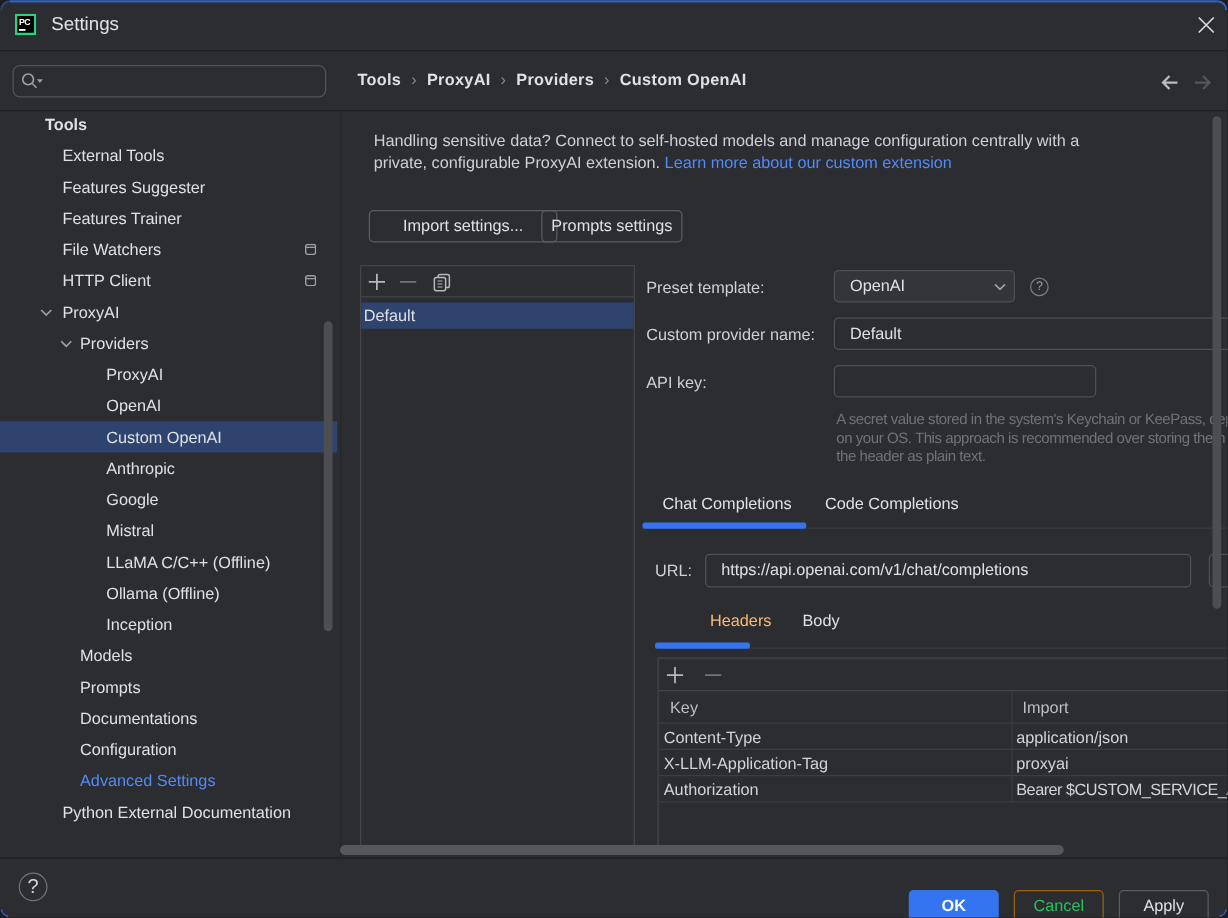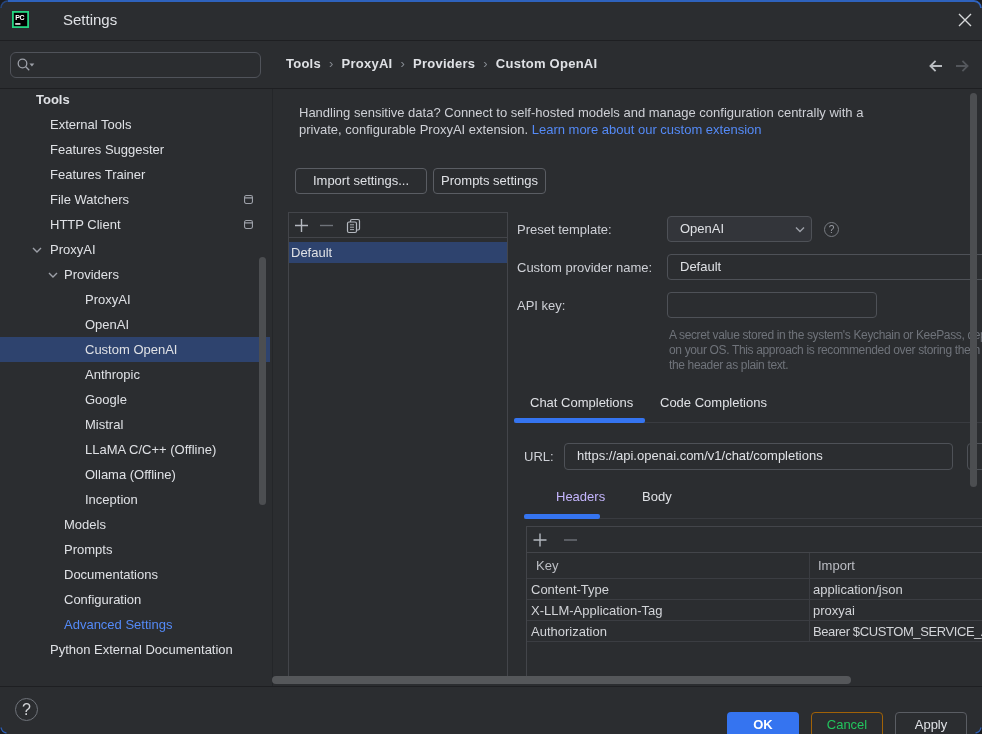--- a/index.html
+++ b/index.html
@@ -4,21 +4,21 @@
 <style>
   * { margin:0; padding:0; box-sizing:border-box; }
   html,body { width:982px; height:734px; background:#1b1c1f; overflow:hidden; }
   body { font-family:"Liberation Sans", sans-serif; font-size:13px; color:#dfe1e5; -webkit-font-smoothing:antialiased; }
   .win { position:absolute; left:0; top:0; width:982px; height:734px; background:#2b2d30;
          border-radius:8px; overflow:hidden; }
   .abs { position:absolute; }
   .winborder { position:absolute; left:0; top:0; width:982px; height:734px; pointer-events:none; }
   .hsep { position:absolute; left:0; width:982px; height:1px; background:#1e1f22; }
   
-  .title { position:absolute; left:41px; top:11px; font-size:15px; color:#dfe1e5;margin-left:22px; }
+  .title { position:absolute; left:41px; top:11px; font-size:15px; color:#dfe1e5; }
   
   .search { position:absolute; left:10px; top:52px; width:251px; height:26px; border:1px solid #50535a; border-radius:6px; }
   
   .crumbs { position:absolute; left:286px; top:56px; font-weight:bold; font-size:13px; color:#dfe1e5; letter-spacing:0.25px; }
   .crumbs .sep { color:#868a91; font-weight:normal; padding:0 8px; }
   
   .tree { position:absolute; left:0; top:87px; width:270px; height:599px; overflow:hidden; }
   .trow { position:relative; height:25px; line-height:25px; white-space:nowrap; }
   .trow.sel { background:#2e436e; }
   .ind1 { padding-left:50px; } .ind2 { padding-left:64px; } .ind3 { padding-left:85px; }
@@ -133,21 +133,21 @@
     <div class="trow ind2">Documentations</div>
     <div class="trow ind2">Configuration</div>
     <div class="trow ind2 blue">Advanced Settings</div>
     <div class="trow ind1">Python External Documentation</div>
   </div>
   <div class="vscroll-tree"></div>
 
   <div class="banner">Handling sensitive data? Connect to self-hosted models and manage configuration centrally with a<br>
   private, configurable ProxyAI extension. <span class="blue">Learn more about our custom extension</span></div>
 
-  <div class="btn" style="left:295px; top:168px; width:132px;">
+  <div class="btn" style="left:295px; top:168px; width:151px;">
       <span>Import settings...</span>
     </div>
   <div class="btn" style="left:433px; top:168px; width:113px;">
       <span>Prompts settings</span>
     </div>
 
   <div class="listpanel">
     <div class="listbar">
       <svg class="abs" style="left:5px; top:5px;" width="68" height="16" viewBox="0 0 68 16">
         <path d="M7.5 1 L7.5 14 M1 7.5 L14 7.5" stroke="#b4b8bf" stroke-width="1.4"></path>
@@ -180,21 +180,21 @@
 
   <div class="lbl" style="left:530px; top:395px; color:#dfe1e5;">Chat Completions</div>
   <div class="lbl" style="left:660px; top:395px; color:#dfe1e5;">Code Completions</div>
   <div class="tabline" style="left:514px; top:422px; width:468px;"></div>
   <div class="tabu" style="left:514px; top:418px; width:131px; height:4.5px;"></div>
 
   <div class="lbl" style="left:524px; top:449px;">URL:</div>
   <div class="field" style="left:564px; top:443px; width:389px; height:27px;">https://api.openai.com/v1/chat/completions</div>
   <div class="field" style="left:967px; top:443px; width:30px; height:27px;"></div>
 
-  <div class="lbl" style="left:556px; top:489px; color:#c4b5fd;">Headers</div>
+  <div class="lbl" style="left:568px; top:489px; color:#fdba74;">Headers</div>
   <div class="lbl" style="left:614px; top:489px; color:#dfe1e5;margin-left:28px;">Body</div>
   <div class="tabline" style="left:524px; top:518px; width:458px;"></div>
   <div class="tabu" style="left:524px; top:514px; width:76px; height:4.5px;"></div>
 
   <div class="tblc">
     <div class="tblbar">
       <svg class="abs" style="left:6px; top:6px;" width="50" height="15" viewBox="0 0 50 15">
         <path d="M7 0.5 L7 13.5 M0.5 7 L13.5 7" stroke="#b4b8bf" stroke-width="1.4"></path>
         <path d="M31 7 L44 7" stroke="#6f737a" stroke-width="1.4"></path>
       </svg>

